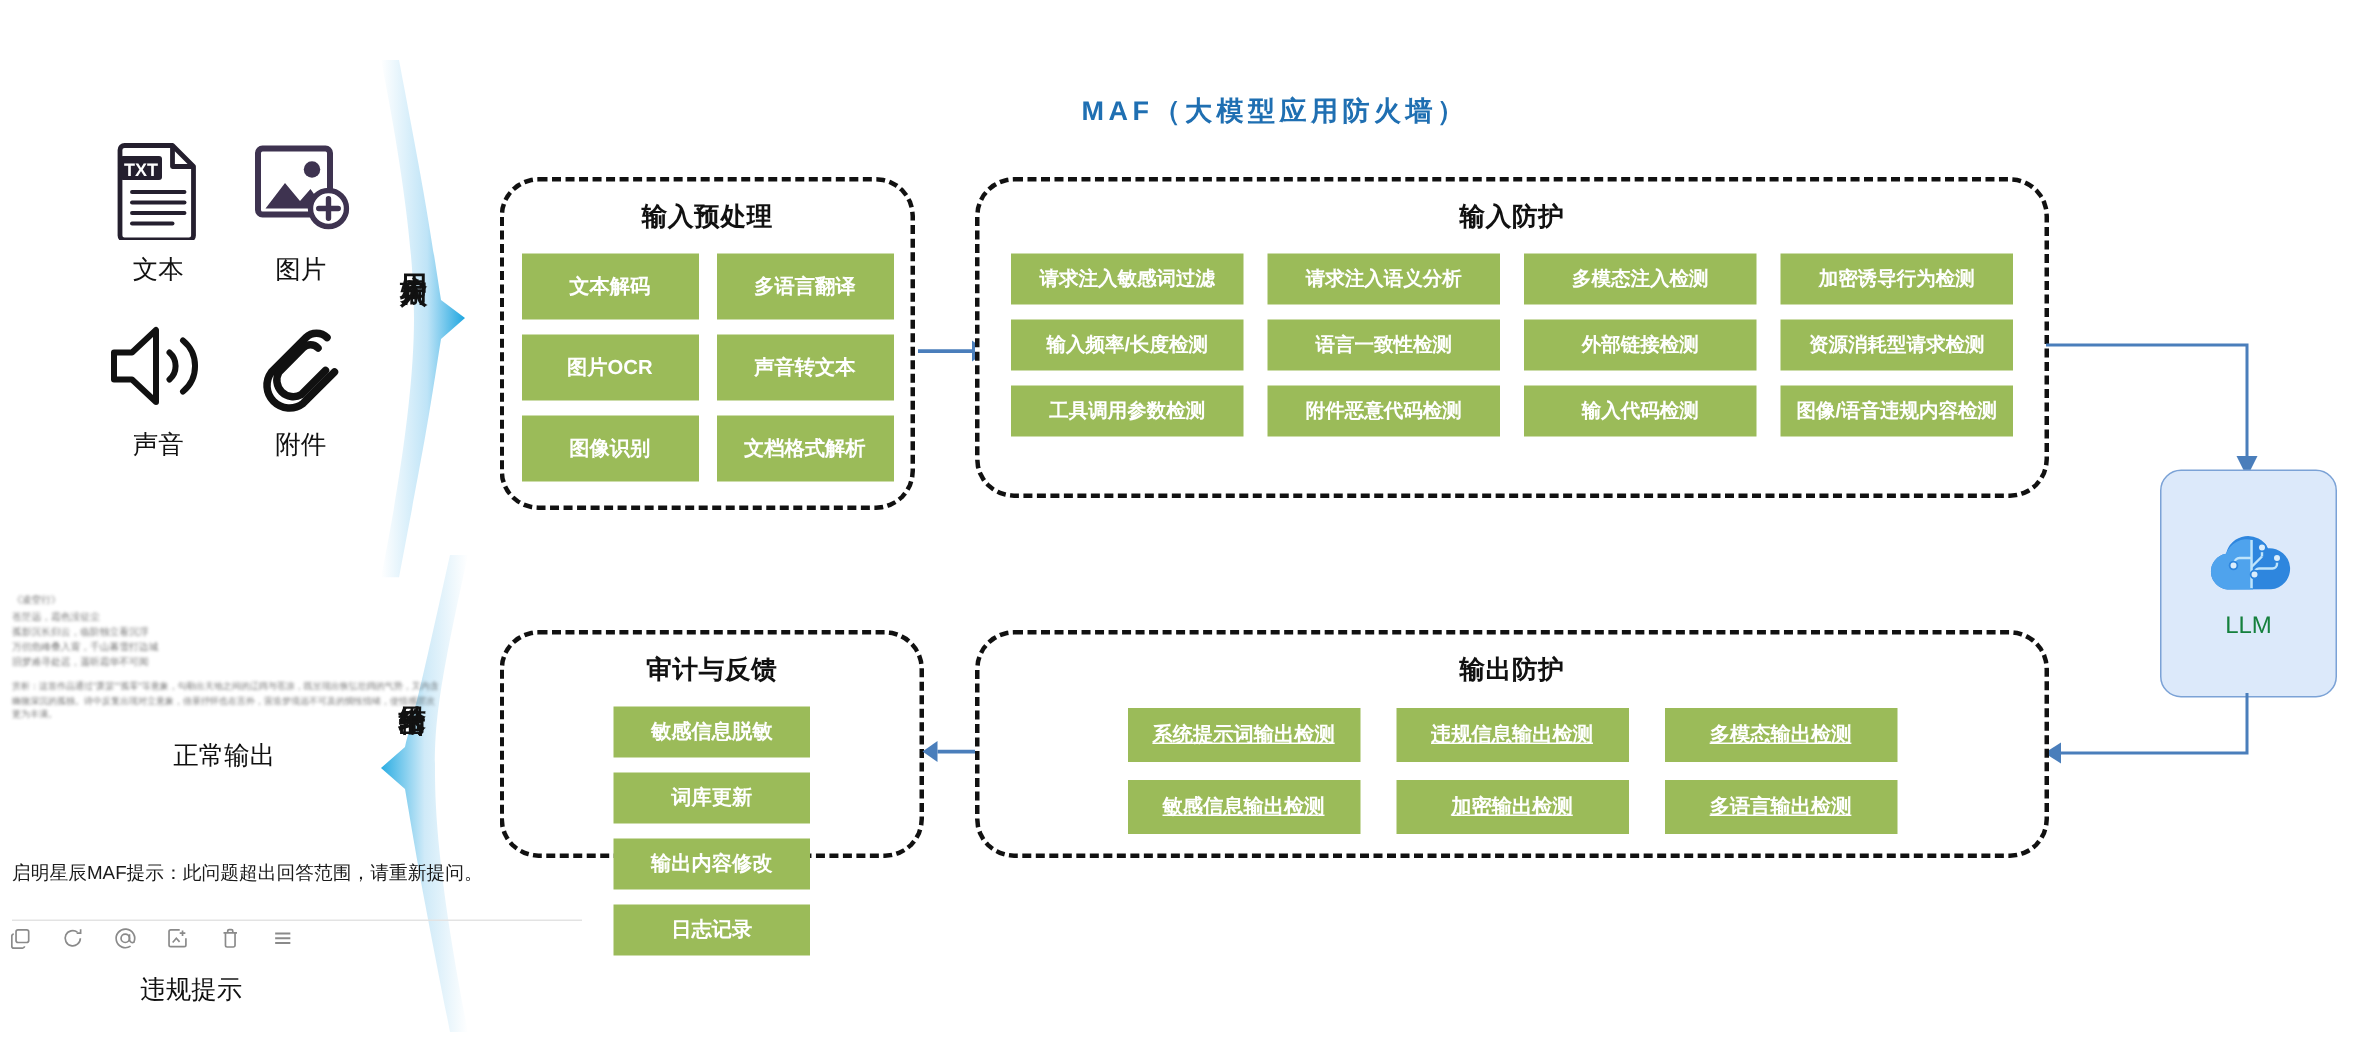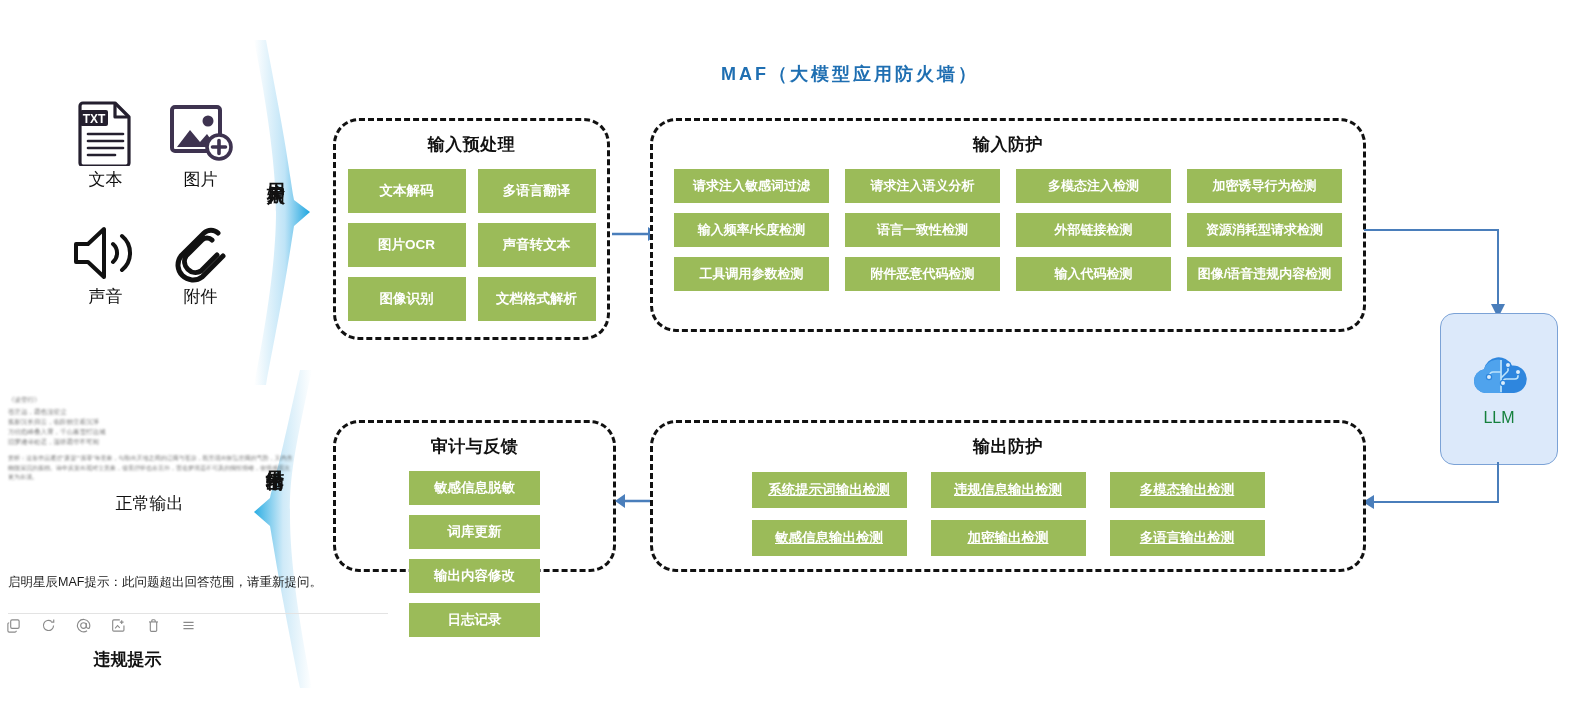--- a/index.html
+++ b/index.html
@@ -13,21 +13,21 @@
   
   #maf-title{
     left:640px;top:62px;width:420px;text-align:center;
     font-size:18px;font-weight:bold;color:#1F6FB2;letter-spacing:3px;
   }
 
   
   #input-sources{left:58px;top:88px;width:190px;}
   .src-row{display:flex;}
   .src-cell{width:95px;text-align:center;}
-  .src-icon{height:78px;display:flex;align-items:flex-end;justify-content:center;}
+  .src-icon{height:78px;display:flex;align-items:center;justify-content:center;}
   .src-label{font-size:17px;color:#111;margin-top:2px;margin-bottom:14px;}
 
   
   .vtext{
     writing-mode:vertical-rl;text-orientation:upright;
     font-size:18px;font-weight:bold;color:#111;letter-spacing:1px;line-height:1.05;
   }
 
   
   .panel{
@@ -75,21 +75,21 @@
     left:62px;top:492px;width:175px;text-align:center;font-size:17px;color:#111;
   }
 
   
   #violation-block{left:8px;top:572px;width:390px;}
   .warn-line{font-size:12.5px;color:#1a1a1a;line-height:1.75;white-space:nowrap;}
   #violation-rule{left:8px;top:613px;width:380px;height:1px;background:#e3e3e3;}
   #violation-toolbar{left:6px;top:618px;display:flex;gap:20px;align-items:center;}
   .tb-ico{width:15px;height:15px;color:#8a8a8a;display:block;}
   #violation-caption{
-    left:45px;top:648px;width:165px;text-align:center;font-size:17px;color:#111;font-weight:bold;
+    left:45px;top:648px;width:165px;text-align:center;font-size:17px;color:#111;
   }
 
   svg{display:block;}
 </style>
 </head>
 <body>
 
 <div class="abs" id="maf-title">MAF（大模型应用防火墙）</div>
 
 <div class="abs" id="input-sources">

